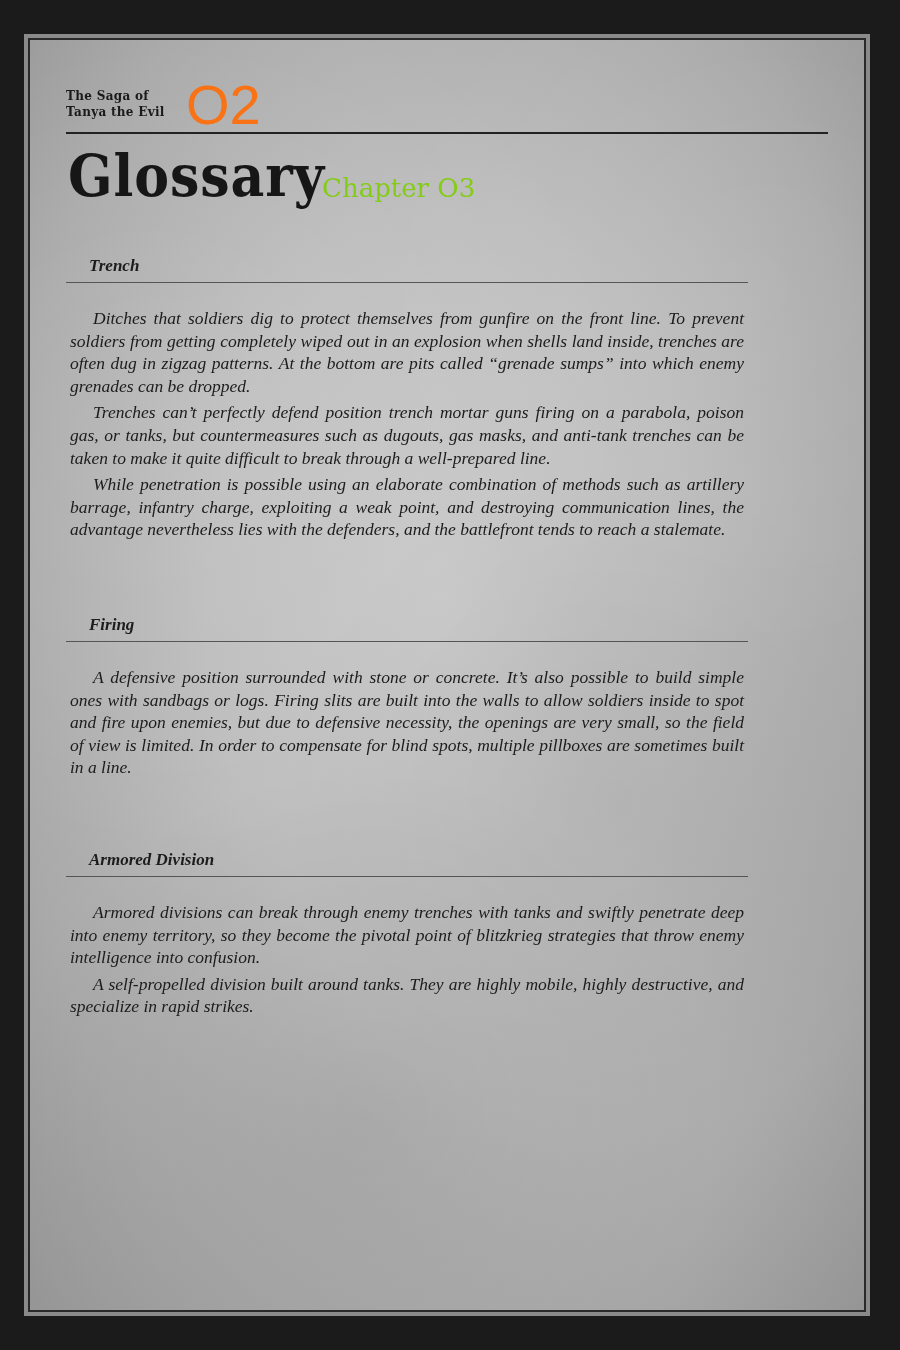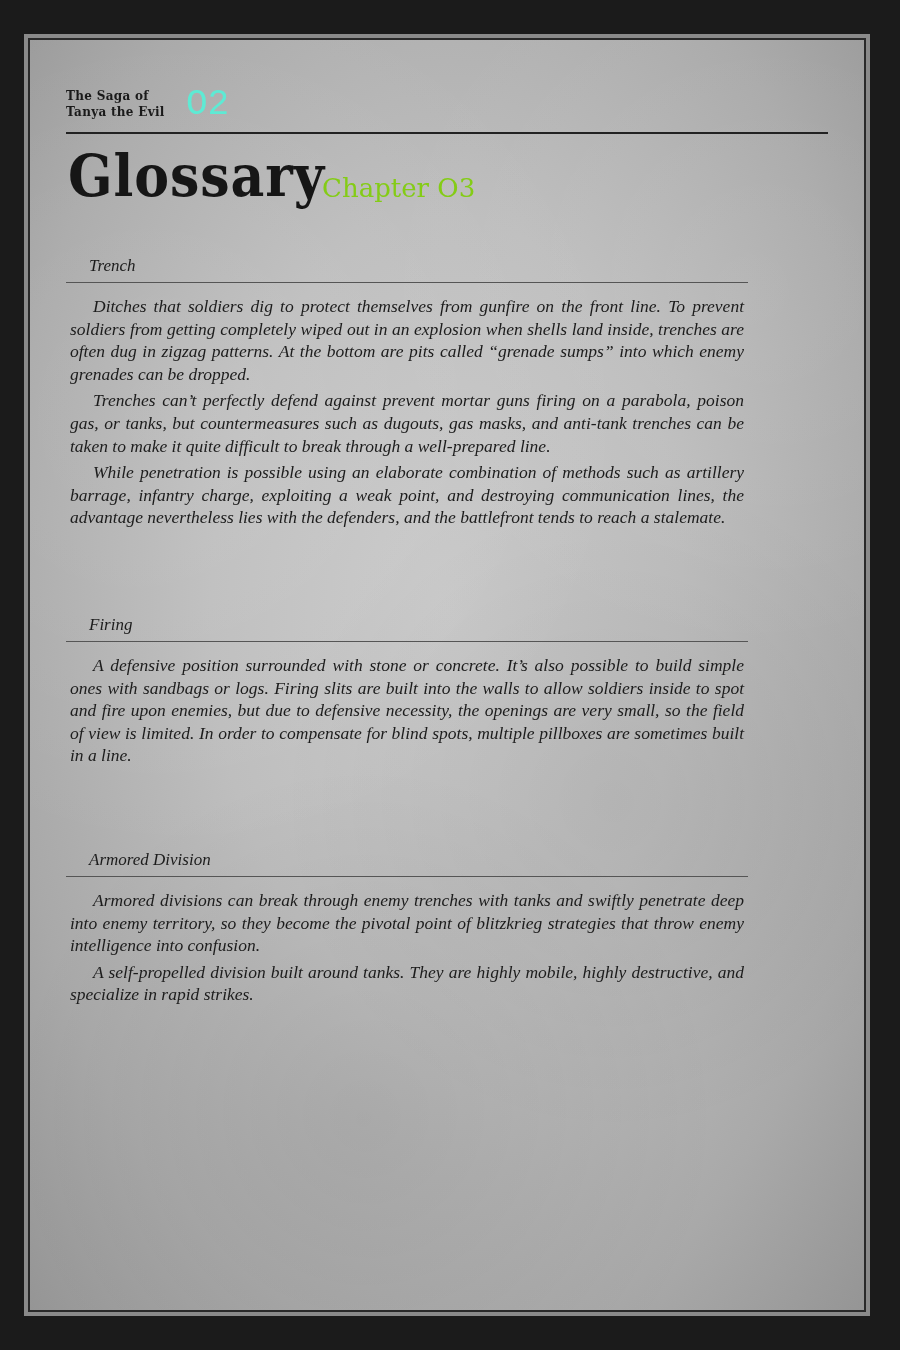--- a/index.html
+++ b/index.html
@@ -33,36 +33,36 @@
       position:absolute; left:66px; top:88px; width:762px; height:44px;
       border-bottom:2px solid #222;
     }
     .series {
       position:absolute; left:0; top:0;
       font-family:"DejaVu Serif", serif; font-weight:bold; font-size:12px; line-height:16px;
       color:#1a1a1a; letter-spacing:0.3px;
     }
     .volume {
       position:absolute; left:120px; top:-6px;
-      font-family:Liberation Mono, monospace; font-size:36px; line-height:46px; color:#5eead4;
+      font-family:Liberation Sans, sans-serif; font-size:56px; line-height:46px; color:#f97316;
     }
     .title {
       position:absolute; left:68px; top:140px;
       font-family:"DejaVu Serif", serif; font-weight:bold; font-size:58px; line-height:72px;
       color:#161616; letter-spacing:1px; transform:scaleX(0.9); transform-origin:left;
     }
     .chapter {
       position:absolute; left:322px; top:168px;
       font-family:"DejaVu Serif", serif; font-size:26px; line-height:40px; color:#84cc16;
     }
     .entry { position:absolute; left:66px; width:682px; }
     .term {
-      padding-left:23px; font-family:"Liberation Serif", serif; font-style:italic; font-weight:normal;
+      padding-left:23px; font-family:"Liberation Serif", serif; font-style:italic; font-weight:bold;
       font-size:17px; line-height:24px; color:#1c1c1c;
-      border-bottom:1.5px solid #555; padding-bottom:4px; margin-bottom:12px;
+      border-bottom:1.5px solid #555; padding-bottom:4px; margin-bottom:24px;
     }
     .para {
       margin:4px; font-family:"Liberation Serif", serif; font-style:italic; font-size:17.5px;
       line-height:22.6px; color:#1c1c1c; text-align:justify; text-indent:23px;
     }
   </style>
 </head>
 <body>
 
 <div class="frame-outer">
@@ -77,21 +77,21 @@
   </div>
   <div class="volume">O2</div>
 </div>
 
 <div class="title">Glossary</div>
 <div class="chapter">Chapter O3</div>
 
 <div class="entry" style="top:254px;">
   <div class="term">Trench</div>
   <p class="para">Ditches that soldiers dig to protect themselves from gunfire on the front line. To prevent soldiers from getting completely wiped out in an explosion when shells land inside, trenches are often dug in zigzag patterns. At the bottom are pits called “grenade sumps” into which enemy grenades can be dropped.</p>
-  <p class="para">Trenches can’t perfectly defend against prevent mortar guns firing on a parabola, poison gas, or tanks, but countermeasures such as dugouts, gas masks, and anti-tank trenches can be taken to make it quite difficult to break through a well-prepared line.</p>
+  <p class="para">Trenches can’t perfectly defend position trench mortar guns firing on a parabola, poison gas, or tanks, but countermeasures such as dugouts, gas masks, and anti-tank trenches can be taken to make it quite difficult to break through a well-prepared line.</p>
   <p class="para">While penetration is possible using an elaborate combination of methods such as artillery barrage, infantry charge, exploiting a weak point, and destroying communication lines, the advantage nevertheless lies with the defenders, and the battlefront tends to reach a stalemate.</p>
 </div>
 
 <div class="entry" style="top:613px;">
   <div class="term">Firing</div>
   <p class="para">A defensive position surrounded with stone or concrete. It’s also possible to build simple ones with sandbags or logs. Firing slits are built into the walls to allow soldiers inside to spot and fire upon enemies, but due to defensive necessity, the openings are very small, so the field of view is limited. In order to compensate for blind spots, multiple pillboxes are sometimes built in a line.</p>
 </div>
 
 <div class="entry" style="top:848px;">
   <div class="term">Armored Division</div>

